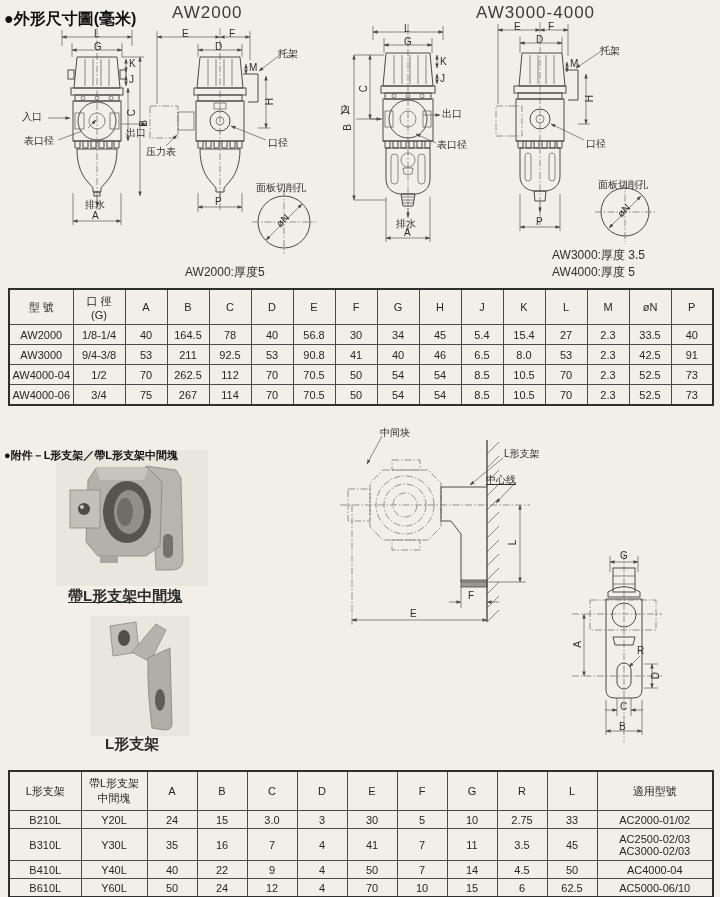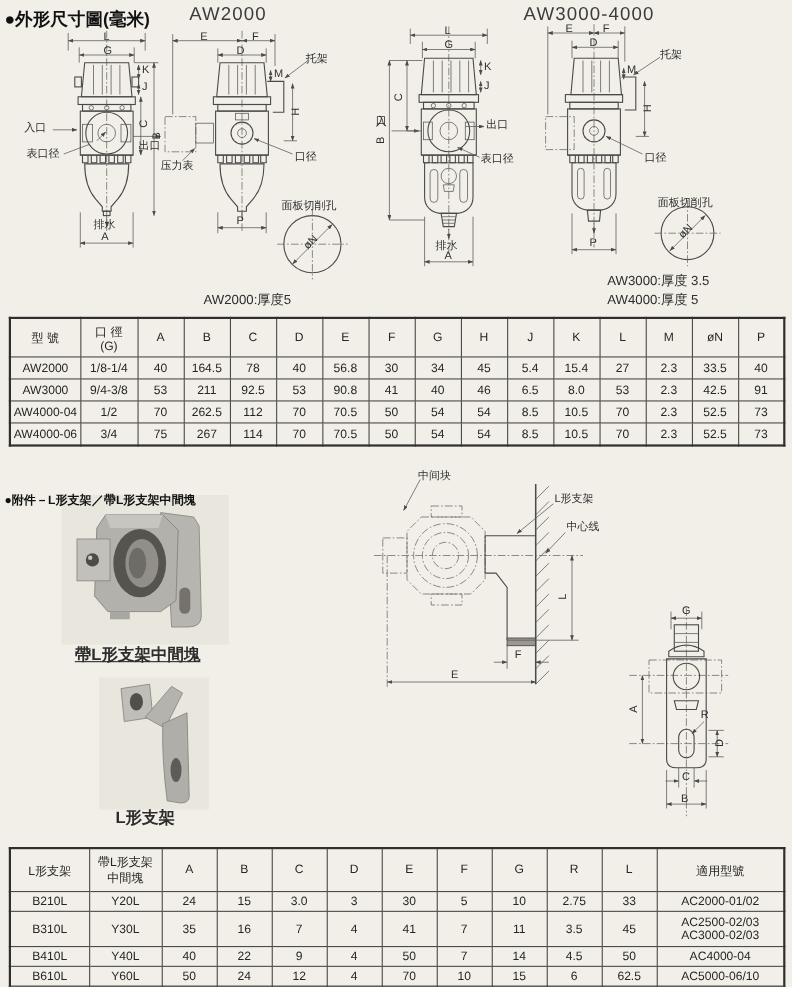--- a/index.html
+++ b/index.html
@@ -448,21 +448,21 @@
   </tr>
 </tbody>
   </table>
 
 <div class="t ttl" style="left:4px;top:413px;font-size:11px;margin-top:36px;">●附件－L形支架／帶L形支架中間塊</div>
 <div class="t b" style="left:68px;top:588px;font-size:15px;text-decoration:underline;">帶L形支架中間塊</div>
 <div class="t b" style="left:105px;top:736px;font-size:15px;">L形支架</div>
 
 <div class="t" style="left:380px;top:427px;">中间块</div>
 <div class="t" style="left:504px;top:448px;">L形支架</div>
-<div class="t" style="left:515px;top:474px;">中心线</div>
+<div class="t" style="left:486px;top:474px;text-decoration:underline;">中心线</div>
 <div class="t rot" style="left:505px;top:537px;">L</div>
 <div class="t" style="left:468px;top:590px;">F</div>
 <div class="t" style="left:410px;top:608px;">E</div>
 
 <div class="t" style="left:620px;top:550px;">G</div>
 <div class="t" style="left:637px;top:645px;">R</div>
 <div class="t rot" style="left:570px;top:639px;">A</div>
 <div class="t rot" style="left:648px;top:670px;">D</div>
 <div class="t" style="left:620px;top:701px;">C</div>
 <div class="t" style="left:619px;top:721px;">B</div>

